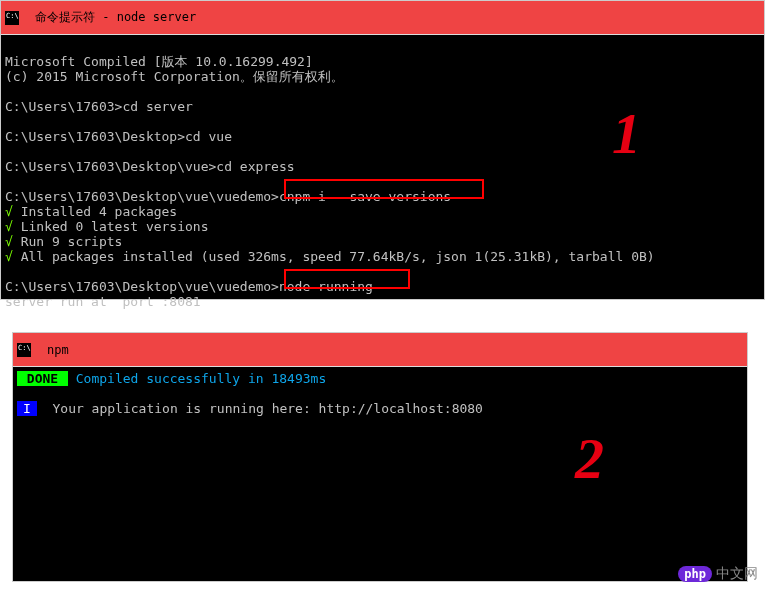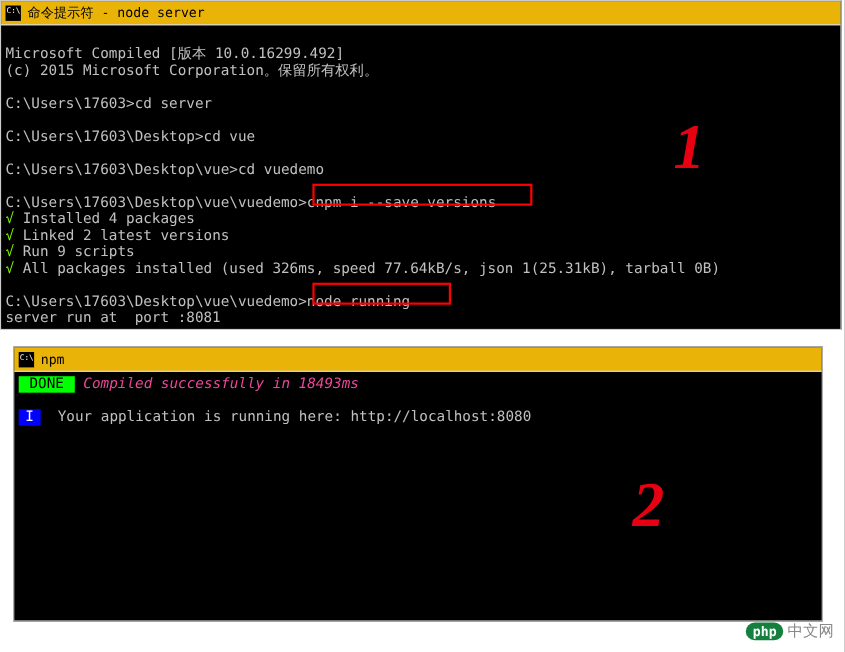--- a/index.html
+++ b/index.html
@@ -18,31 +18,32 @@
       color: #fff;
       position: relative;
     }
     .window1 {
       width: 765px;
       height: 300px;
     }
     .window2 {
       width: 736px;
       height: 250px;
-      margin-top: 15px;
+      margin-top: 32px;
       margin-left: 12px;
     }
     .titlebar {
-      background: #eab308;
+      background: #ef4444;
       color: #000;
-      height: 22px;
+      height: 34px;
       display: flex;
       align-items: center;
       padding: 0 4px;
       border-bottom: 1px solid #ddd;
+      gap: 10px;
     }
     .app-icon {
       width: 14px;
       height: 14px;
       margin-right: 6px;
       background: #000;
       display: inline-block;
       position: relative;
     }
     .app-icon::after {
@@ -60,22 +61,22 @@
     .terminal-body {
       padding: 4px 4px;
       font-family: "NSimSun", "SimSun", "Consolas", monospace;
       font-size: 13px;
       line-height: 15px;
       color: #c0c0c0;
       white-space: pre;
       position: relative;
     }
     .green { color: #7cfc00; }
-    .bright-green { color: #ec4899; font-style: italic; }
-    .bg-green { background: #0f0; color: #000; padding: 0 2px; }
+    .bright-green { color: #0ea5e9; }
+    .bg-green { background: #0f0; color: #000; padding: 0 2px; font-weight: bold; }
     .bg-blue { background: #00f; color: #fff; padding: 0 6px; }
     .red-box {
       position: absolute;
       border: 2px solid #f00;
       pointer-events: none;
     }
     .annotation {
       position: absolute;
       color: #e60012;
       font-family: "Comic Sans MS", cursive;
@@ -88,21 +89,21 @@
     .watermark {
       position: absolute;
       bottom: 10px;
       right: 10px;
       display: flex;
       align-items: center;
       font-size: 14px;
       color: #888;
     }
     .php-badge {
-      background: #15803d;
+      background: #6d28d9;
       color: #fff;
       border-radius: 10px;
       padding: 1px 6px;
       font-weight: bold;
       font-size: 12px;
       margin-right: 4px;
     }
   </style>
 </head>
 <body>
@@ -113,25 +114,25 @@
     <span class="title-text">命令提示符 - node  server</span>
   </div>
   <div class="terminal-body">
 <span>Microsoft Compiled [版本 10.0.16299.492]</span>
 <span>(c) 2015 Microsoft Corporation。保留所有权利。</span>
 <span></span>
 <span>C:\Users\17603&gt;</span><span>cd server</span>
 <span></span>
 <span>C:\Users\17603\Desktop&gt;</span><span>cd vue</span>
 <span></span>
-<span>C:\Users\17603\Desktop\vue&gt;</span><span>cd vuedemo</span>
+<span>C:\Users\17603\Desktop\vue&gt;</span><span>cd express</span>
 <span></span>
 <span>C:\Users\17603\Desktop\vue\vuedemo&gt;</span><span>cnpm i --save versions</span>
 <span class="green">√</span><span> Installed 4 packages</span>
-<span class="green">√</span><span> Linked 2 latest versions</span>
+<span class="green">√</span><span> Linked 0 latest versions</span>
 <span class="green">√</span><span> Run 9 scripts</span>
 <span class="green">√</span><span> All packages installed (used 326ms, speed 77.64kB/s, json 1(25.31kB), tarball 0B)</span>
 <span></span>
 <span>C:\Users\17603\Desktop\vue\vuedemo&gt;</span><span>node running</span>
 <span>server run at  port :8081</span>
   <div class="red-box" style="top:144px; left:283px; width:200px; height:20px;"></div>
   <div class="red-box" style="top:234px; left:283px; width:126px; height:20px;"></div>
   </div>
 </div>
 

